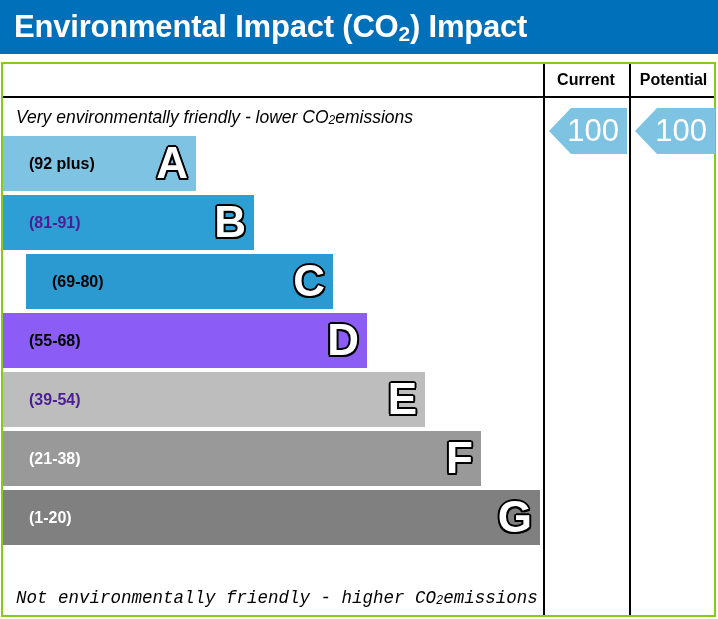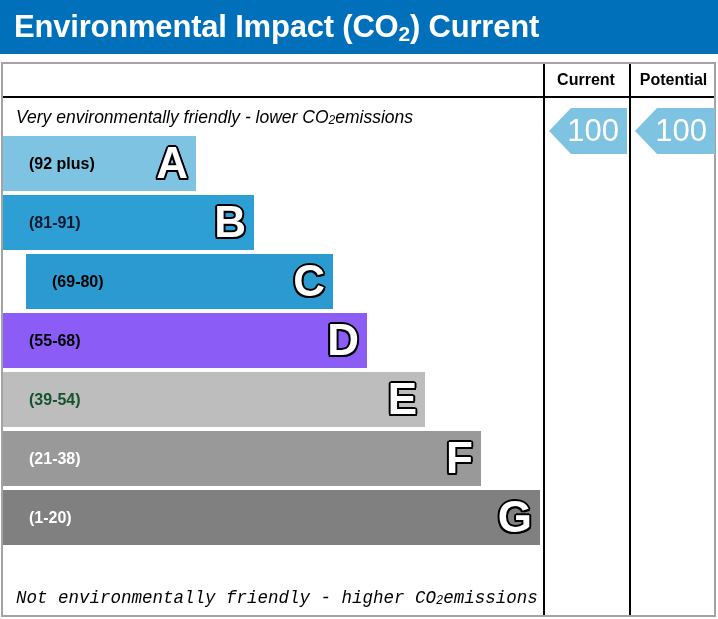--- a/index.html
+++ b/index.html
@@ -38,21 +38,21 @@
     position:relative;
     top:4px;
   }
 
   
   .frame{
     position:absolute;
     left:1px; top:62px;
     width:715px;
     height:555px;
-    border:2px solid #a3a3a3;
+    border:2px solid #84cc16;
     box-sizing:border-box;
     background:#fff;
   }
 
   
   .col-sep{
     position:absolute;
     top:0; bottom:0;
     width:2px;
     background:#000;
@@ -175,21 +175,21 @@
   }
   .arrow.current{ left:4px; width:78px; }
   .arrow.potential{ left:4px; width:80px; }
 </style>
 </head>
 <body>
 
 <div id="epc">
 
   <div class="title-bar">
-    <div class="title-text"><span>Environmental Impact (CO</span><sub>2</sub><span>) Current</span></div>
+    <div class="title-text"><span>Environmental Impact (CO</span><sub>2</sub><span>) Impact</span></div>
   </div>
 
   <div class="frame">
 
     <div class="head-row"></div>
     <div class="col-sep c1"></div>
     <div class="col-sep c2"></div>
 
     <div class="head-cell current">Current</div>
     <div class="head-cell potential">Potential</div>
@@ -201,33 +201,33 @@
           <sub>2</sub>
           <span> emissions</span>
         </div>
 
       <div class="bands" id="bands-container">
           <div class="band" style="top: 0px; width: 193px; background: rgb(127, 195, 227);">
             <span class="band-range" style="color: rgb(0, 0, 0);">(92 plus)</span>
             <span class="band-letter">A</span>
           </div>
           <div class="band" style="top: 59px; width: 251px; background: rgb(46, 159, 212);">
-            <span class="band-range" style="color: #0f172a;">(81-91)</span>
+            <span class="band-range" style="color: #4c1d95;">(81-91)</span>
             <span class="band-letter">B</span>
           </div>
           <div class="band" style="top: 118px; width: 307px; background: rgb(43, 154, 209); margin-left: 23px;">
             <span class="band-range" style="color: rgb(0, 0, 0);">(69-80)</span>
             <span class="band-letter">C</span>
           </div>
           <div class="band" style="top: 177px; width: 364px; background: #8b5cf6;">
             <span class="band-range" style="color: rgb(0, 0, 0);">(55-68)</span>
             <span class="band-letter">D</span>
           </div>
           <div class="band" style="top: 236px; width: 422px; background: rgb(189, 189, 189);">
-            <span class="band-range" style="color: #14532d;">(39-54)</span>
+            <span class="band-range" style="color: #4c1d95;">(39-54)</span>
             <span class="band-letter">E</span>
           </div>
           <div class="band" style="top: 295px; width: 478px; background: rgb(153, 153, 153);">
             <span class="band-range" style="color: rgb(255, 255, 255);">(21-38)</span>
             <span class="band-letter">F</span>
           </div>
           <div class="band" style="top: 354px; width: 537px; background: rgb(128, 128, 128);">
             <span class="band-range" style="color: rgb(255, 255, 255);">(1-20)</span>
             <span class="band-letter">G</span>
           </div>

